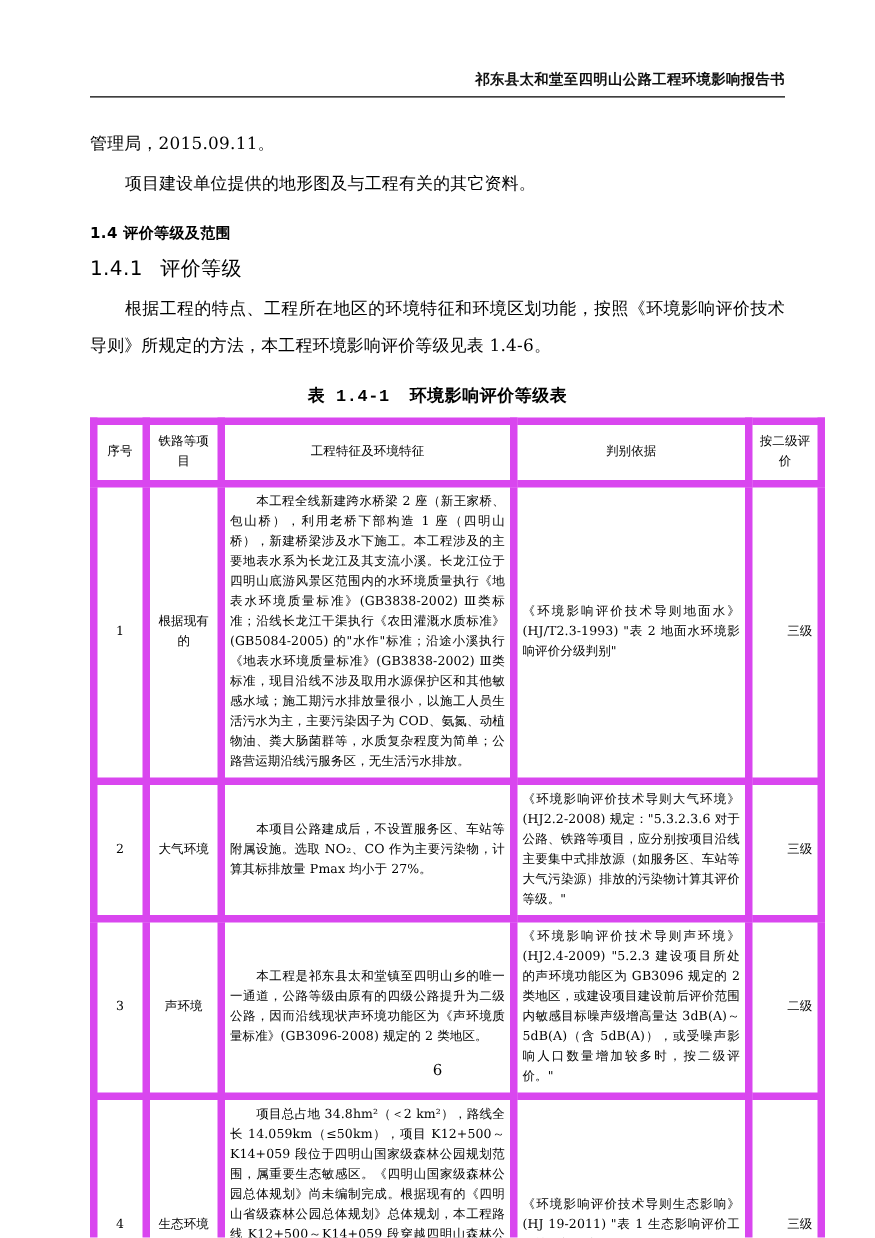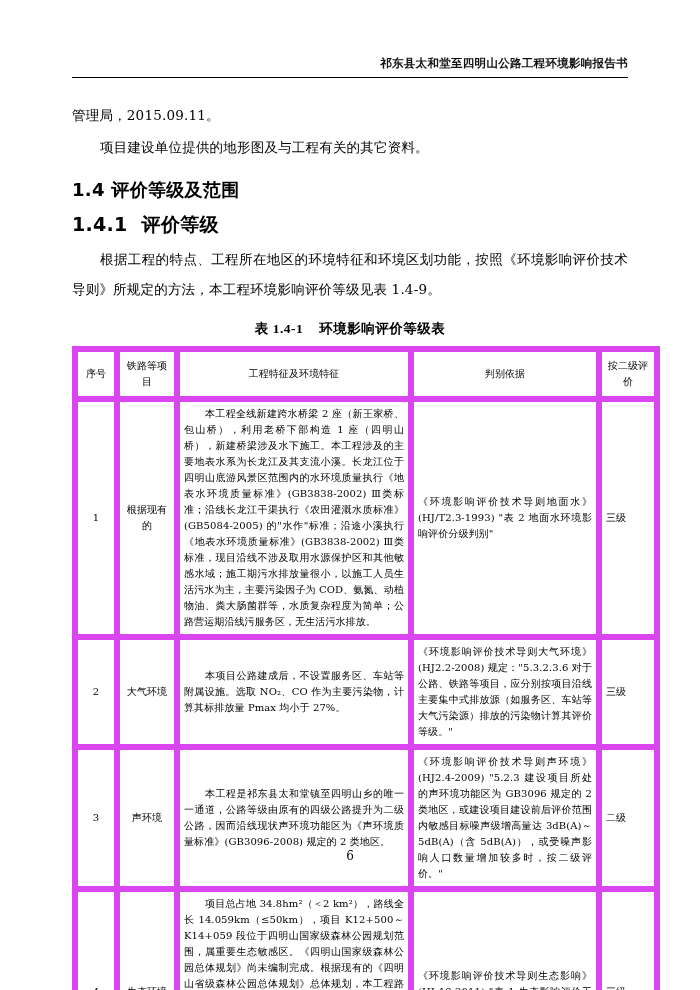--- a/index.html
+++ b/index.html
@@ -40,39 +40,39 @@
     line-height: 30px;
     margin: 0 0 2px 0;
     font-family: "DejaVu Serif", "Liberation Serif", serif;
     text-align: justify;
     letter-spacing: 0.2px;
   }
   p.indent {
     text-indent: 28px;
   }
   h2.sec {
-    font-size: 18px;
+    font-size: 12px;
     font-weight: bold;
     margin: 16px 0 6px 0;
     font-family: "DejaVu Sans", "Liberation Sans", sans-serif;
     letter-spacing: 0.3px;
   }
   h3.subsec {
-    font-size: 19px;
-    font-weight: bold;
+    font-size: 16px;
+    font-weight: normal;
     margin: 10px 0 6px 0;
     font-family: "DejaVu Sans", "Liberation Sans", sans-serif;
     letter-spacing: 0.3px;
   }
   h3.subsec .num { margin-right: 14px; }
   .table-caption {
     text-align: center;
     font-size: 13.5px;
     font-weight: bold;
-    font-family: Liberation Serif, serif;
+    font-family: Liberation Mono, monospace;
     margin: 16px 0 8px 0;
     letter-spacing: 0.5px;
   }
   .table-caption .cap-num { margin-right: 16px; }
   table.eval {
     border-collapse: collapse;
     width: 100%;
     table-layout: fixed;
     font-family: "DejaVu Serif", "Liberation Serif", serif;
   }
@@ -86,21 +86,21 @@
   }
   table.eval th {
     text-align: center;
     font-weight: normal;
     padding: 6px 3px;
   }
   td.c-idx { text-align: center; width: 30px; }
   td.c-fac { text-align: center; width: 48px; }
   td.c-feat { text-align: justify; width: 222px; }
   td.c-basis { text-align: justify; width: 176px; }
-  td.c-grade { text-align: left; width: 46px; }
+  td.c-grade { text-align: right; width: 46px; }
   .page-number {
     position: absolute;
     bottom: 26px;
     left: 0;
     width: 700px;
     text-align: center;
     font-size: 12px;
     font-family: "DejaVu Serif", "Liberation Serif", serif;
   }
   .ind2 { text-indent: 21px; }
@@ -115,21 +115,21 @@
 
   <p class="body-text">管理局，2015.09.11。</p>
   <p class="body-text indent">项目建设单位提供的地形图及与工程有关的其它资料。</p>
 
   <h2 class="sec">1.4  评价等级及范围</h2>
 
   <h3 class="subsec">
     <span class="num">1.4.1</span><span>评价等级</span>
   </h3>
 
-  <p class="body-text indent">根据工程的特点、工程所在地区的环境特征和环境区划功能，按照《环境影响评价技术导则》所规定的方法，本工程环境影响评价等级见表 1.4-9。</p>
+  <p class="body-text indent">根据工程的特点、工程所在地区的环境特征和环境区划功能，按照《环境影响评价技术导则》所规定的方法，本工程环境影响评价等级见表 1.4-6。</p>
 
   <div class="table-caption">
     <span class="cap-num">表 1.4-1</span><span>环境影响评价等级表</span>
   </div>
 
   <table class="eval">
     <thead>
       <tr>
         <th style="width:30px">序号</th>
         <th style="width:48px">铁路等项目</th>

